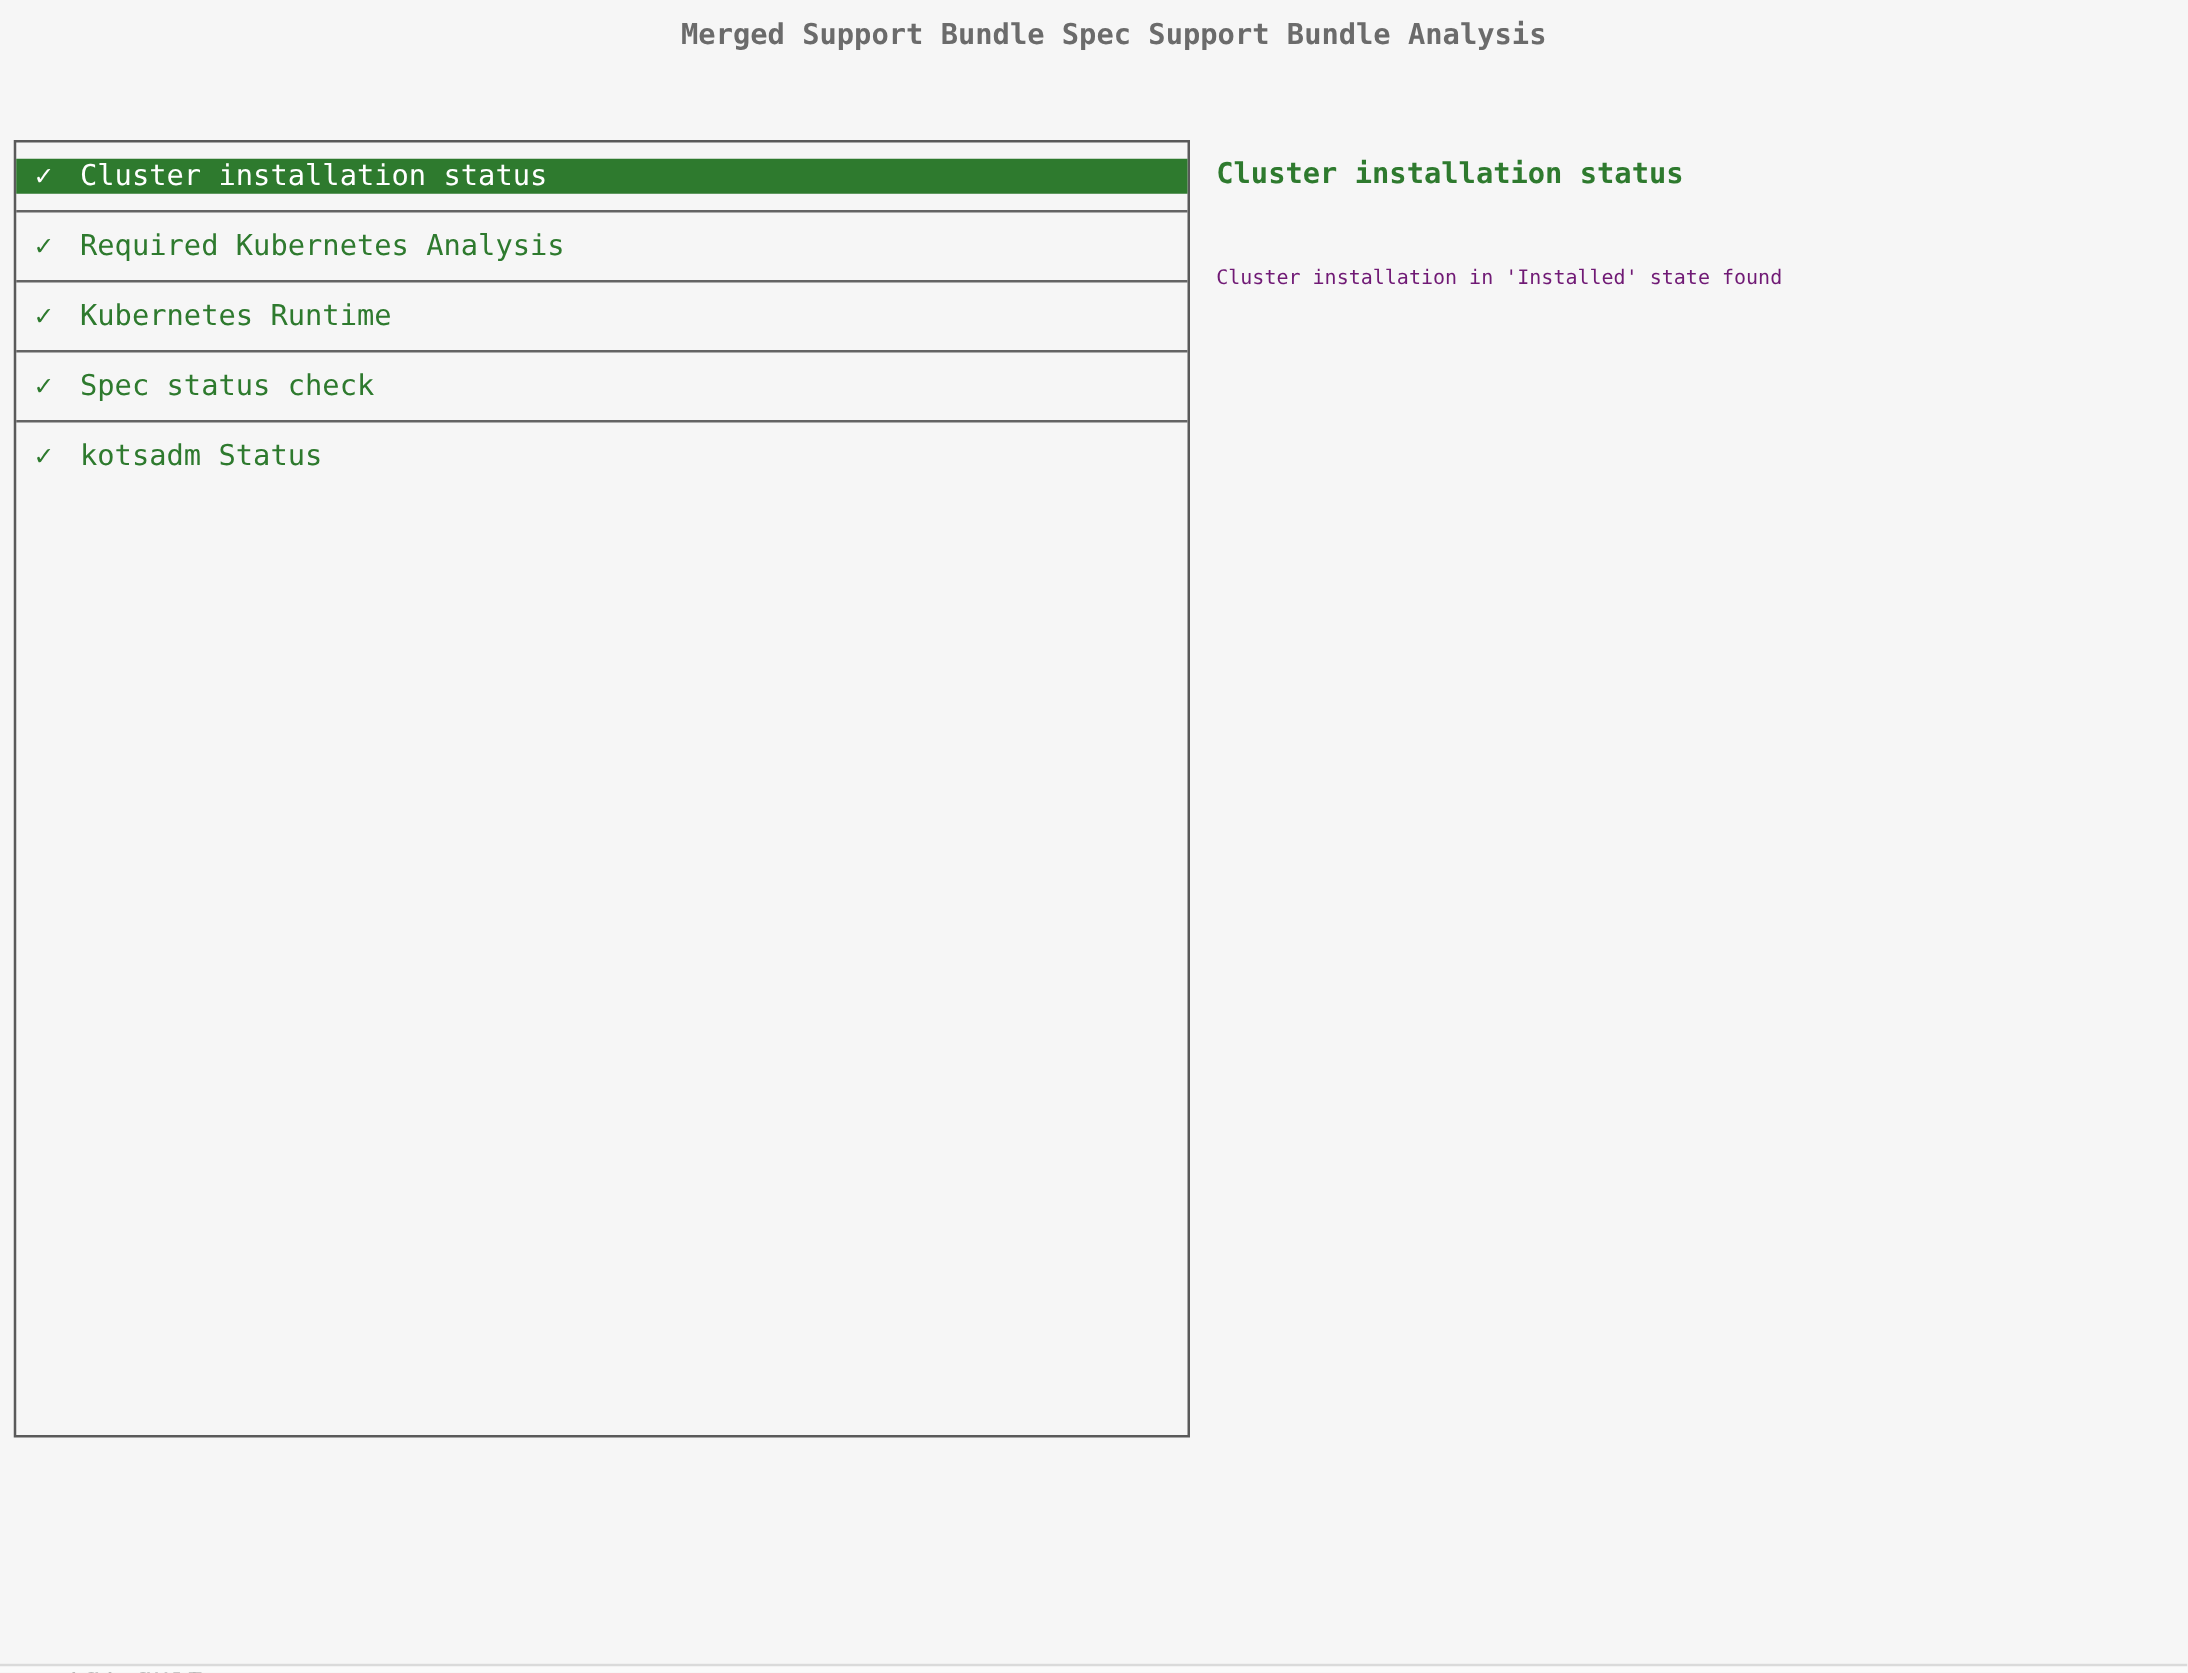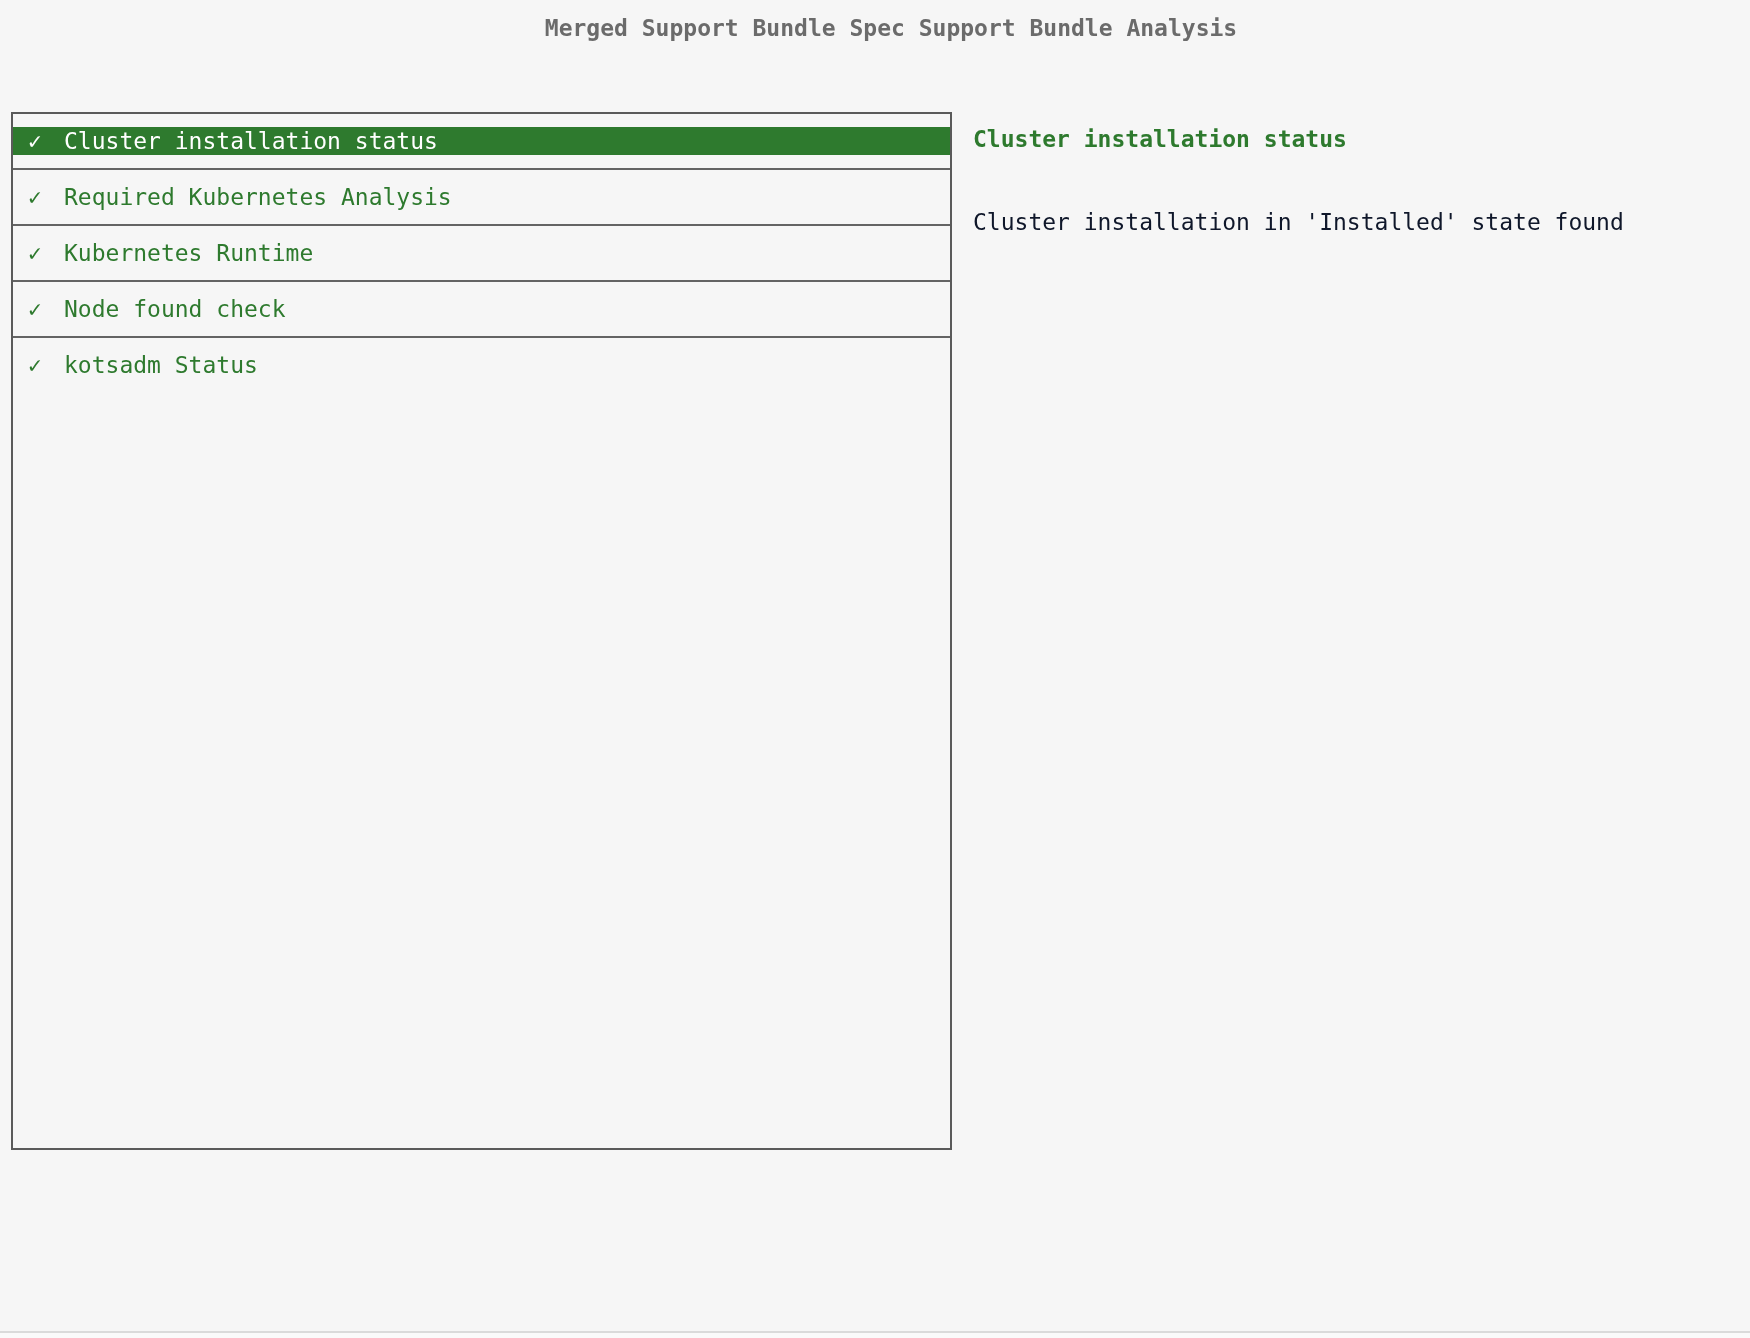--- a/index.html
+++ b/index.html
@@ -79,23 +79,23 @@
     font-size: 23px;
     line-height: 28px;
     font-weight: bold;
     color: var(--green, #2e7a2e);
     white-space: pre;
   }
   .detail-body {
     position: absolute;
     left: 973px;
     top: 208px;
-    font-size: 23px;
+    font-size: 16px;
     line-height: 28px;
-    color: #0f172a;
+    color: #701a75;
     white-space: pre;
   }
 
   .status-bar {
     position: absolute;
     left: 25px;
     top: 1301px;
     font-size: 23px;
     line-height: 28px;
     color: #4f4f4f;
@@ -131,21 +131,21 @@
     <div class="sep"></div>
     <div class="row">
       <div class="row-line"><span class="check">✓</span><span class="item-label">Required Kubernetes Analysis</span></div>
     </div>
     <div class="sep"></div>
     <div class="row">
       <div class="row-line"><span class="check">✓</span><span class="item-label">Kubernetes Runtime</span></div>
     </div>
     <div class="sep"></div>
     <div class="row">
-      <div class="row-line"><span class="check">✓</span><span class="item-label">Node found check</span></div>
+      <div class="row-line"><span class="check">✓</span><span class="item-label">Spec status check</span></div>
     </div>
     <div class="sep"></div>
     <div class="row">
       <div class="row-line"><span class="check">✓</span><span class="item-label">kotsadm Status</span></div>
     </div>
   </div>
 
 <div class="detail-heading">Cluster installation status</div>
 
 <div class="detail-body">Cluster installation in 'Installed' state found</div>

